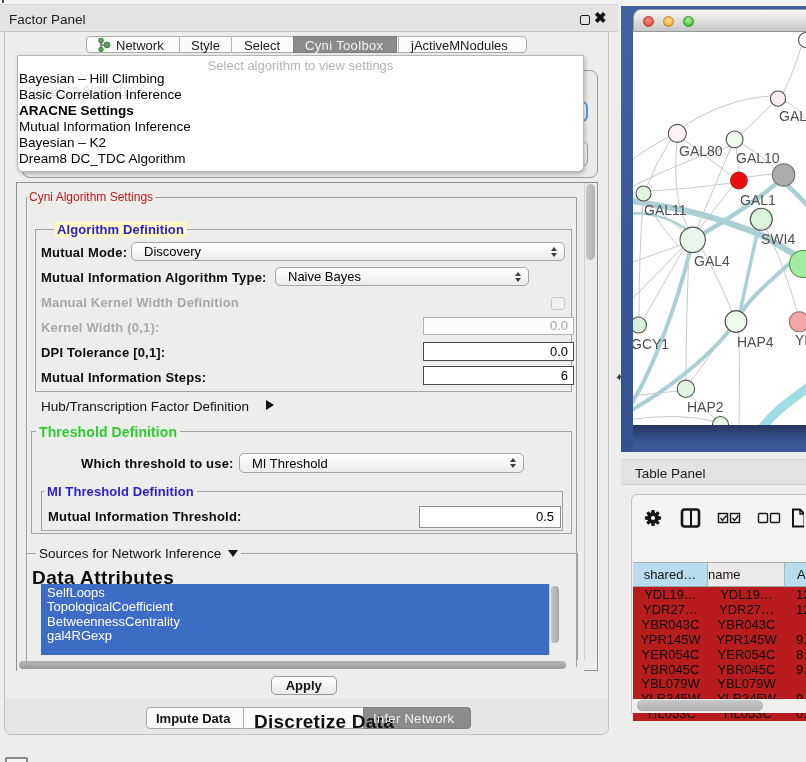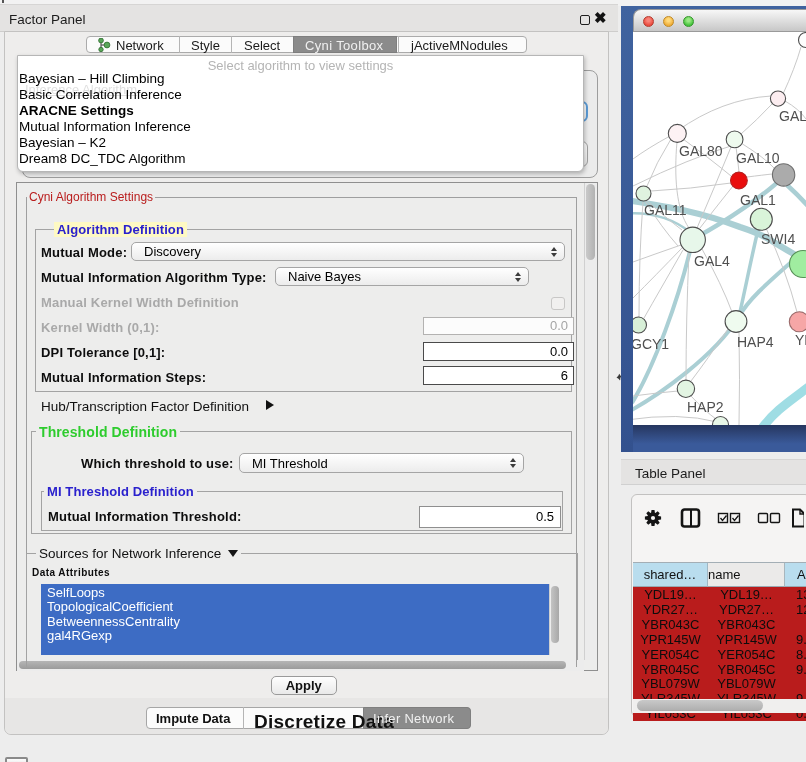--- a/index.html
+++ b/index.html
@@ -89,21 +89,21 @@
 <div class="abs b" style="left:81px;top:456px;font-size:13px;letter-spacing:0.2px;color:#0d0d0d;">Which threshold to use:</div>
 <div class="abs combo" style="left:239px;top:453px;width:285px;height:20px;">MI Threshold<span class="up"></span><span class="dn"></span></div>
 
 <div class="abs" style="left:41px;top:491px;width:522px;height:40px;border:1px solid #a3a3a3;box-sizing:border-box;"></div>
 <div class="abs b" style="left:44px;top:484px;background:#ededec;padding:0 3px;font-size:13px;letter-spacing:0.1px;color:#2a21cd;">MI Threshold Definition</div>
 <div class="abs b" style="left:48px;top:509px;font-size:13px;letter-spacing:0.2px;color:#0d0d0d;">Mutual Information Threshold:</div>
 <div class="abs" style="left:419px;top:506px;width:142px;height:22px;background:#fff;border:1px solid #8f8f8f;box-sizing:border-box;font-size:13px;color:#000;text-align:right;padding-right:6px;line-height:20px;">0.5</div>
 
 <div class="abs" style="left:26px;top:553px;width:552px;height:107px;border:1px solid #a3a3a3;border-bottom:none;box-sizing:border-box;"></div>
 <div class="abs" style="left:36px;top:546px;background:#ededec;padding:0 3px;font-size:13.5px;color:#111;">Sources for Network Inference <span style="display:inline-block;width:0;height:0;border-top:7.5px solid #151515;border-left:5.5px solid transparent;border-right:5.5px solid transparent;vertical-align:1px;margin-left:3px;"></span></div>
-<div class="abs b" style="left:32px;top:567px;font-size:10px;letter-spacing:0.45px;color:#0d0d0d;">Data Attributes</div>
+<div class="abs b" style="left:32px;top:567px;font-size:19px;letter-spacing:0.45px;color:#0d0d0d;">Data Attributes</div>
 
 <div class="abs" style="left:41px;top:584px;width:508px;height:71px;background:#3d6cc4;color:#fff;font-size:13px;line-height:14.3px;padding:2px 0 0 6px;box-sizing:border-box;">SelfLoops<br>TopologicalCoefficient<br>BetweennessCentrality<br>gal4RGexp</div>
 <div class="abs" style="left:549px;top:584px;width:11px;height:71px;background:#ededed;border-left:1px solid #cfcfcf;box-sizing:border-box;"></div>
 <div class="abs" style="left:550.5px;top:586px;width:8px;height:57px;background:linear-gradient(90deg,#c4c4c4,#a8a8a8);border-radius:4px;"></div>
 
 <div class="abs" style="left:270.5px;top:676px;width:66.5px;height:19px;background:linear-gradient(#fefefe,#e9e9e9);border:1px solid #9a9a9a;border-radius:5px;box-sizing:border-box;text-align:center;font-size:13px;font-weight:bold;color:#111;line-height:17px;">Apply</div>
 
 <div class="abs" style="left:5px;top:698px;width:603px;height:36px;background:#e7e6e5;border-radius:0 0 7px 7px;"></div>
 <div id="bottabs" class="abs" style="left:146px;top:707px;height:22px;">
   <div class="abs" style="left:0;top:0;width:325px;height:22px;background:#fbfbfb;border:1px solid #a6a6a6;border-radius:4px;box-sizing:border-box;"></div>

